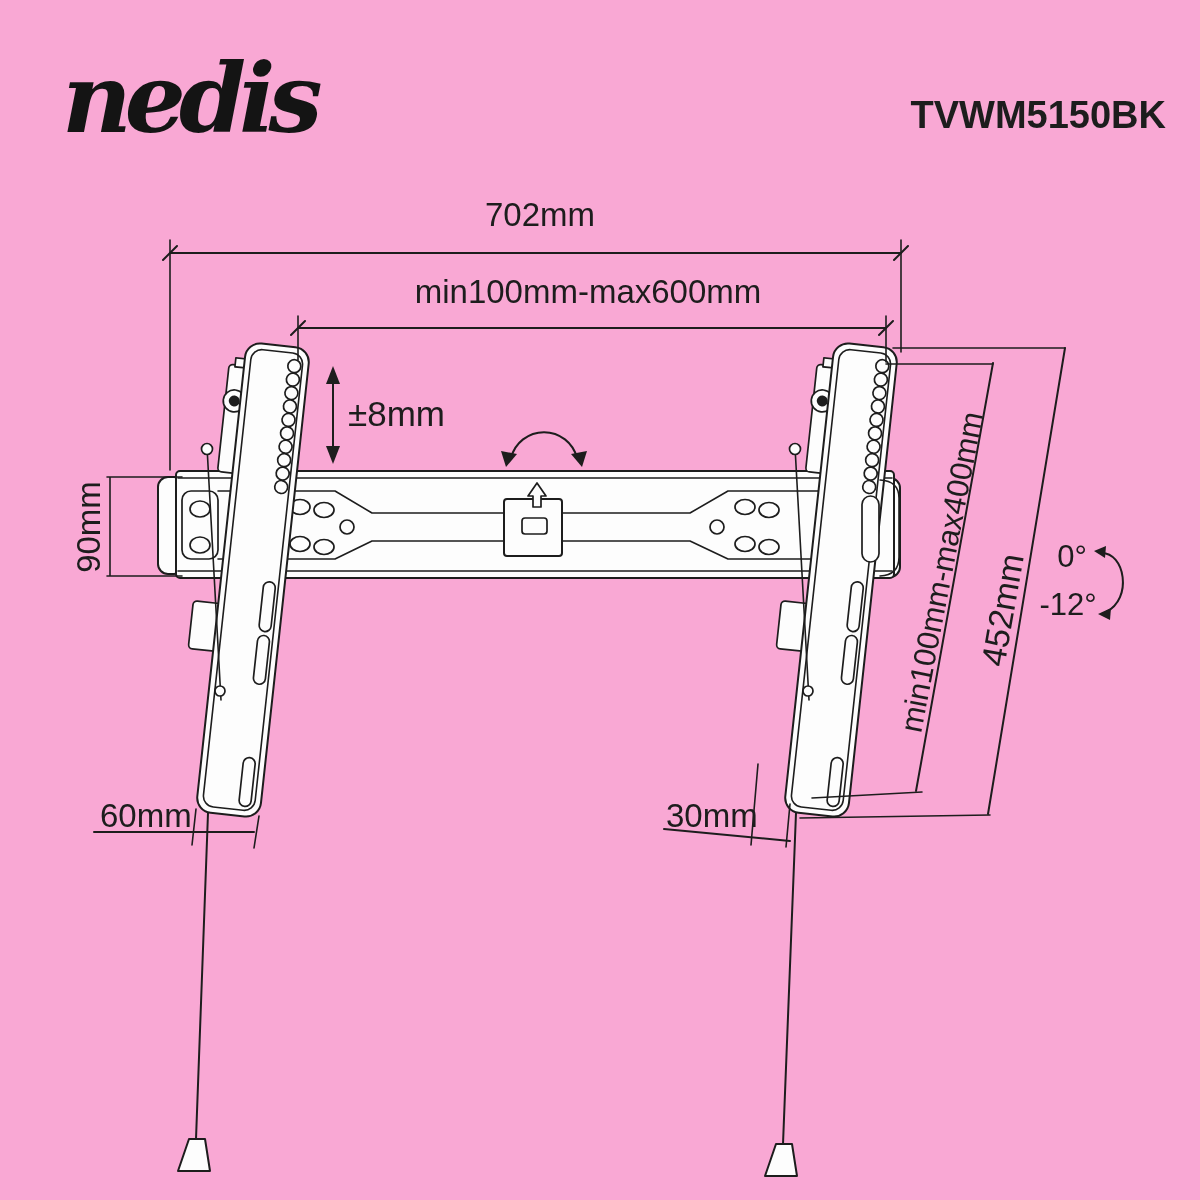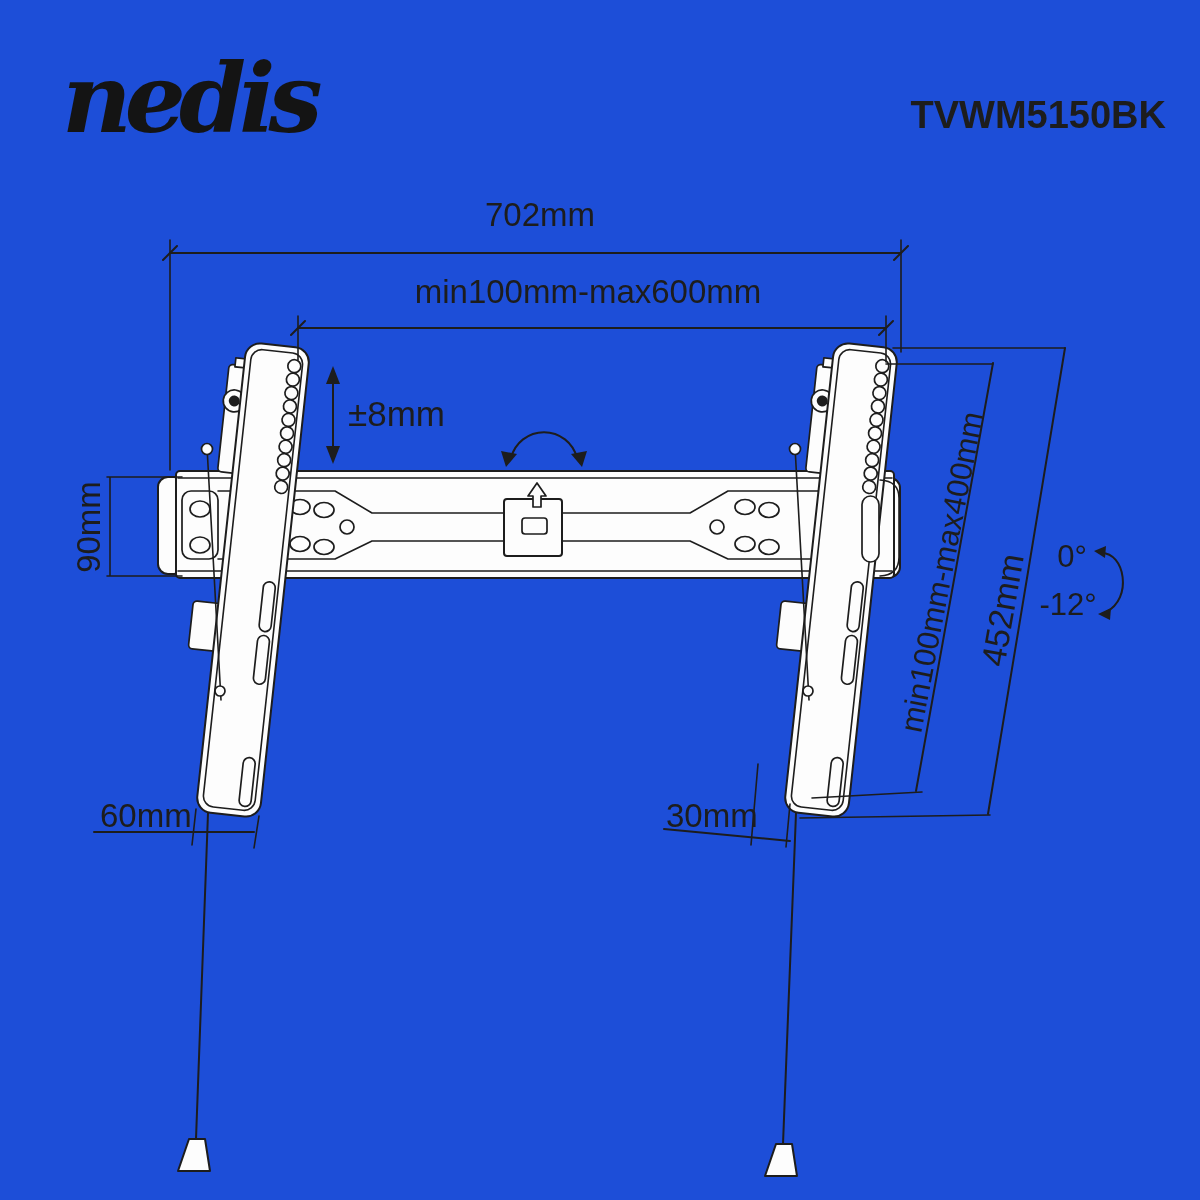--- a/index.html
+++ b/index.html
@@ -1,16 +1,16 @@
 <!DOCTYPE html>
 <html><head>
 <meta charset="utf-8">
 <style>
   html,body{margin:0;padding:0;background:#fbfbfb;}
-  .stage{position:relative;width:1200px;height:1200px;background:#1d4ed8;overflow:hidden;
+  .stage{position:relative;width:1200px;height:1200px;background:#f9a8d4;overflow:hidden;
          font-family:"Liberation Sans",sans-serif;}
   svg{position:absolute;left:0;top:0;}
   .ln{fill:none;stroke:#1d1d1d;stroke-width:2;stroke-linecap:round;stroke-linejoin:round;}
   .lnthin{fill:none;stroke:#1d1d1d;stroke-width:1.6;stroke-linecap:round;stroke-linejoin:round;}
   .wh{fill:#fdfdfd;stroke:#1d1d1d;stroke-width:2;stroke-linejoin:round;}
   .whn{fill:#fdfdfd;stroke:#1d1d1d;stroke-width:1.7;stroke-linejoin:round;}
   .dk{fill:#1d1d1d;stroke:none;}
   .dimtxt{fill:#1d1d1d;font-family:"Liberation Sans",sans-serif;font-size:33px;}
   .dimtxt-s{fill:#1d1d1d;font-family:"Liberation Sans",sans-serif;font-size:31px;}
   .brand{fill:#141414;font-family:"DejaVu Serif",serif;font-style:italic;font-weight:700;

